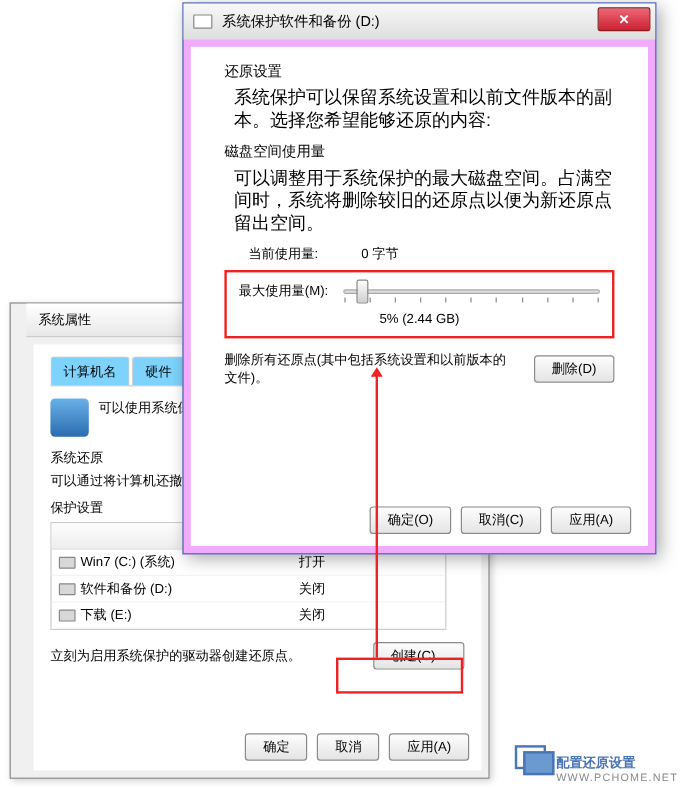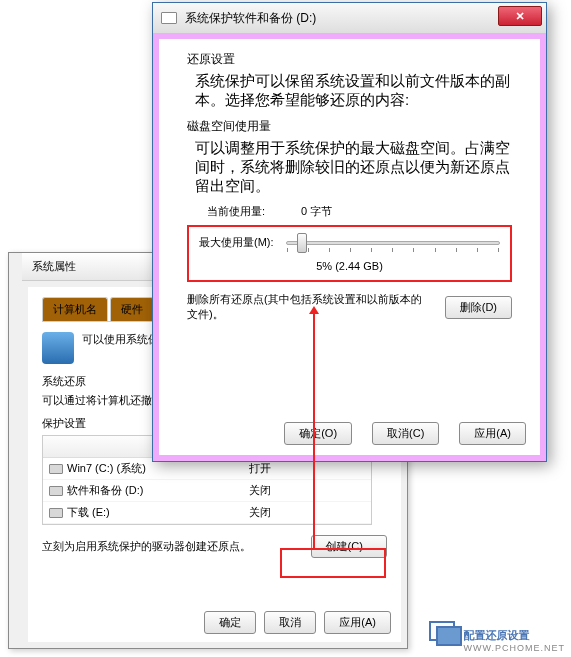--- a/index.html
+++ b/index.html
@@ -3,21 +3,21 @@
 <meta charset="utf-8">
 <style>
 * { box-sizing: border-box; margin: 0; padding: 0; font-family: "Microsoft YaHei", SimSun, Tahoma, sans-serif; font-size: 11px; }
 body { background: #fff; width: 571px; height: 657px; position: relative; overflow: hidden; }
 
 
 .back-dialog { position: absolute; left: 8px; top: 252px; width: 400px; height: 397px; background: #f0f0f0; border: 1px solid #8a8a8a; box-shadow: 2px 2px 6px rgba(0,0,0,0.2); padding-left: 13px; }
 .back-dialog .titlebar { height: 28px; background: linear-gradient(#fff,#e8e8e8); border-bottom: 1px solid #ccc; padding: 6px 10px; font-size: 12px; }
 .back-dialog .inner { padding: 10px 14px; background: #fff; margin: 6px; height: calc(100% - 40px); position: relative; }
 .tabs { display: flex; gap: 2px; border-bottom: 1px solid #ccc; margin-bottom: 10px; }
-.tab { padding: 4px 10px; background: #a16207; border: 1px solid #ccc; border-bottom: none; border-radius: 3px 3px 0 0; }
+.tab { padding: 4px 10px; background: #7dd3fc; border: 1px solid #ccc; border-bottom: none; border-radius: 3px 3px 0 0; }
 .info-row { display: flex; gap: 8px; align-items: flex-start; margin-bottom: 10px; }
 .info-icon { width: 32px; height: 32px; background: linear-gradient(#6ab0e8,#2a6db0); border-radius: 4px; flex-shrink: 0; }
 .section-title { font-size: 11px; color: #000; margin: 8px 0 4px; }
 .section-desc { font-size: 11px; color: #000; margin-bottom: 8px; }
 .drivelist { border: 1px solid #ccc; background: #fff; width: 330px; }
 .drivelist .hdr { display: flex; background: linear-gradient(#fdfdfd,#eee); border-bottom: 1px solid #ddd; }
 .drivelist .hdr > div { padding: 3px 6px; border-right: 1px solid #ddd; }
 .drivelist .row { display: flex; border-bottom: 1px solid #f4f4f4; }
 .drivelist .row > div { padding: 3px 6px; display: flex; align-items: center; gap: 4px; }
 .drivelist .c1 { width: 200px; text-align: right; }
@@ -45,21 +45,21 @@
 .slider-box { border: 2px solid #e22; padding: 8px 10px; margin: 2px 0 10px; }
 .slider-row { display: flex; align-items: center; gap: 12px; }
 .slider-row .lbl { white-space: nowrap; }
 .slider-track { flex: 1; height: 4px; background: #ddd; border: 1px solid #aaa; position: relative; border-radius: 2px; }
 .slider-ticks { position: absolute; left: 0; right: 0; top: 6px; display: flex; justify-content: space-between; }
 .slider-ticks span { width: 1px; height: 4px; background: #888; display: block; }
 .slider-thumb { position: absolute; left: 5%; top: -9px; width: 10px; height: 20px; background: linear-gradient(#fdfdfd,#d0d0d0); border: 1px solid #888; border-radius: 2px; cursor: pointer; }
 .slider-val { text-align: center; margin-top: 10px; }
 .del-row { display: flex; align-items: center; gap: 16px; margin-top: 6px; }
 .del-row .txt { flex: 1; }
-.front-dialog .bottom { position: absolute; bottom: 10px; right: 14px; display: flex; gap: 20px; }
+.front-dialog .bottom { position: absolute; bottom: 10px; right: 14px; display: flex; gap: 8px; }
 
 
 .red-box-cfg { position: absolute; border: 2px solid #e22; left: 280px; top: 548px; width: 106px; height: 30px; pointer-events: none; }
 .red-arrow { position: absolute; left: 313px; top: 312px; width: 2px; background: #e22; height: 236px; pointer-events: none; }
 .red-arrow::before { content: ''; position: absolute; top: -6px; left: -4px; border-left: 5px solid transparent; border-right: 5px solid transparent; border-bottom: 8px solid #e22; }
 
 .watermark { position: absolute; right: 6px; bottom: 4px; font-size: 13px; color: #4a75b5; font-weight: bold; }
 .watermark .sub { display: block; font-size: 9px; color: #888; font-weight: normal; letter-spacing: 1px; }
 .wm-icon { position: absolute; right: 110px; bottom: 14px; width: 32px; height: 24px; }
 .wm-icon::before { content: ''; position: absolute; width: 22px; height: 16px; background: #fbfbfb; border: 2px solid #4a75b5; left: 0; top: 2px; }

